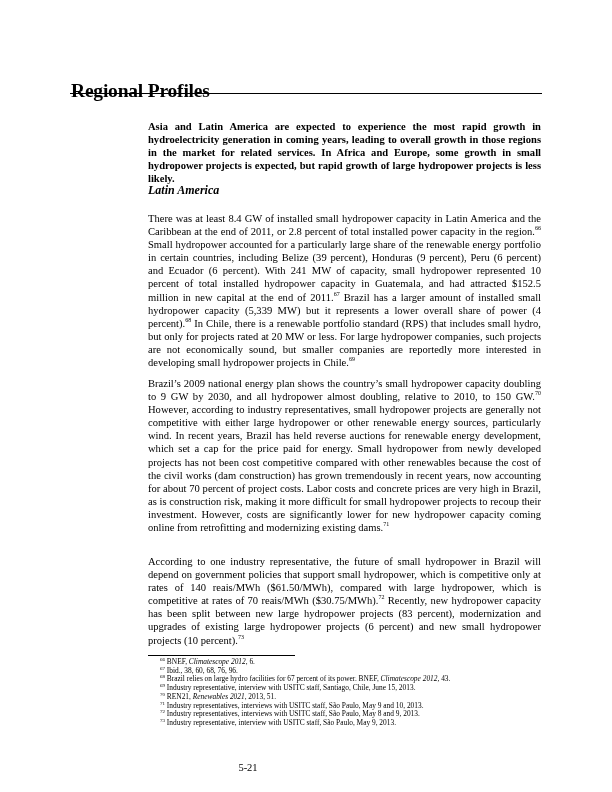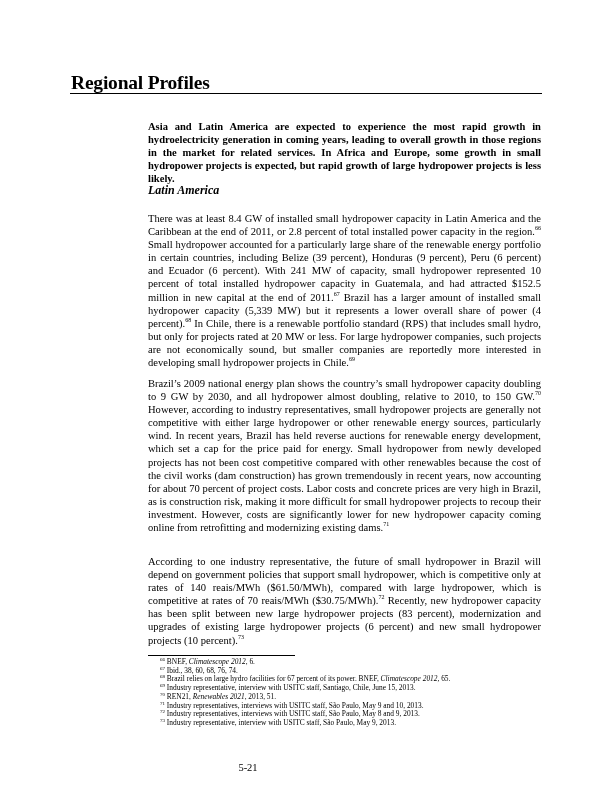--- a/index.html
+++ b/index.html
@@ -1,18 +1,18 @@
 <!DOCTYPE html>
 <html><head>
 <meta charset="utf-8">
 <style>
   html, body { margin:0; padding:0; background:#ffffff; }
   body { width:612px; height:792px; position:relative; overflow:hidden;
          font-family:"Liberation Serif", "DejaVu Serif", serif; color:#000; }
-  .section-title { position:absolute; left:71px; top:72px; font-size:19.5px; font-weight:bold;
+  .section-title { position:absolute; left:71px; top:80px; font-size:19.5px; font-weight:bold;
                    letter-spacing:-0.2px; margin:0; }
   .title-rule { position:absolute; left:70px; top:93px; width:472px; height:0; border-top:1.6px solid #000; }
   .col { position:absolute; left:148px; width:393px; }
   p.body { margin:0; font-size:10.55px; line-height:13.1px; text-align:justify; }
   h3.sub { margin:0; font-size:12px; font-weight:bold; font-style:italic; }
   sup { font-size:6px; line-height:0; vertical-align:5px; }
   .fn-rule { position:absolute; left:148px; top:655px; width:147px; border-top:0.8px solid #000; }
   .footnotes { position:absolute; left:160px; top:658px; width:390px; }
   .fn { font-size:7.4px; line-height:8.7px; white-space:nowrap; }
   .fn sup { font-size:5px; vertical-align:3px; }
@@ -41,22 +41,22 @@
 </div>
 
 <div class="col" style="top:555px;">
   <p class="body"><span>According to one industry representative, the future of small hydropower in Brazil will depend on government policies that support small hydropower, which is competitive only at rates of 140 reais/MWh ($61.50/MWh), compared with large hydropower, which is competitive at rates of 70 reais/MWh ($30.75/MWh).</span><sup>72</sup><span> Recently, new hydropower capacity has been split between new large hydropower projects (83 percent), modernization and upgrades of existing large hydropower projects (6 percent) and new small hydropower projects (10 percent).</span><sup>73</sup></p>
 </div>
 
 <div class="fn-rule"></div>
 
 <div class="footnotes">
   <div class="fn"><sup>66</sup> <span>BNEF, </span><i>Climatescope 2012</i><span>, 6.</span></div>
-  <div class="fn"><sup>67</sup> <span>Ibid., 38, 60, 68, 76, 74.</span><i></i><span></span></div>
-  <div class="fn"><sup>68</sup> <span>Brazil relies on large hydro facilities for 67 percent of its power. BNEF, </span><i>Climatescope 2012</i><span>, 65.</span></div>
+  <div class="fn"><sup>67</sup> <span>Ibid., 38, 60, 68, 76, 96.</span><i></i><span></span></div>
+  <div class="fn"><sup>68</sup> <span>Brazil relies on large hydro facilities for 67 percent of its power. BNEF, </span><i>Climatescope 2012</i><span>, 43.</span></div>
   <div class="fn"><sup>69</sup> <span>Industry representative, interview with USITC staff, Santiago, Chile, June 15, 2013.</span><i></i><span></span></div>
   <div class="fn"><sup>70</sup> <span>REN21, </span><i>Renewables 2021</i><span>, 2013, 51.</span></div>
   <div class="fn"><sup>71</sup> <span>Industry representatives, interviews with USITC staff, São Paulo, May 9 and 10, 2013.</span><i></i><span></span></div>
   <div class="fn"><sup>72</sup> <span>Industry representatives, interviews with USITC staff, São Paulo, May 8 and 9, 2013.</span><i></i><span></span></div>
   <div class="fn"><sup>73</sup> <span>Industry representative, interview with USITC staff, São Paulo, May 9, 2013.</span><i></i><span></span></div>
 </div>
 
 <div class="page-num">5-21</div>
 
 </body></html>

